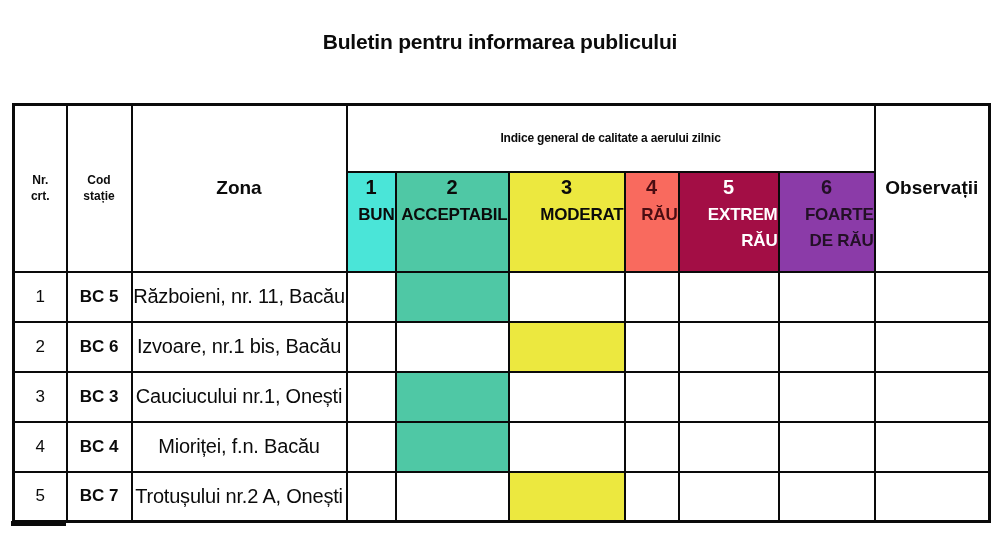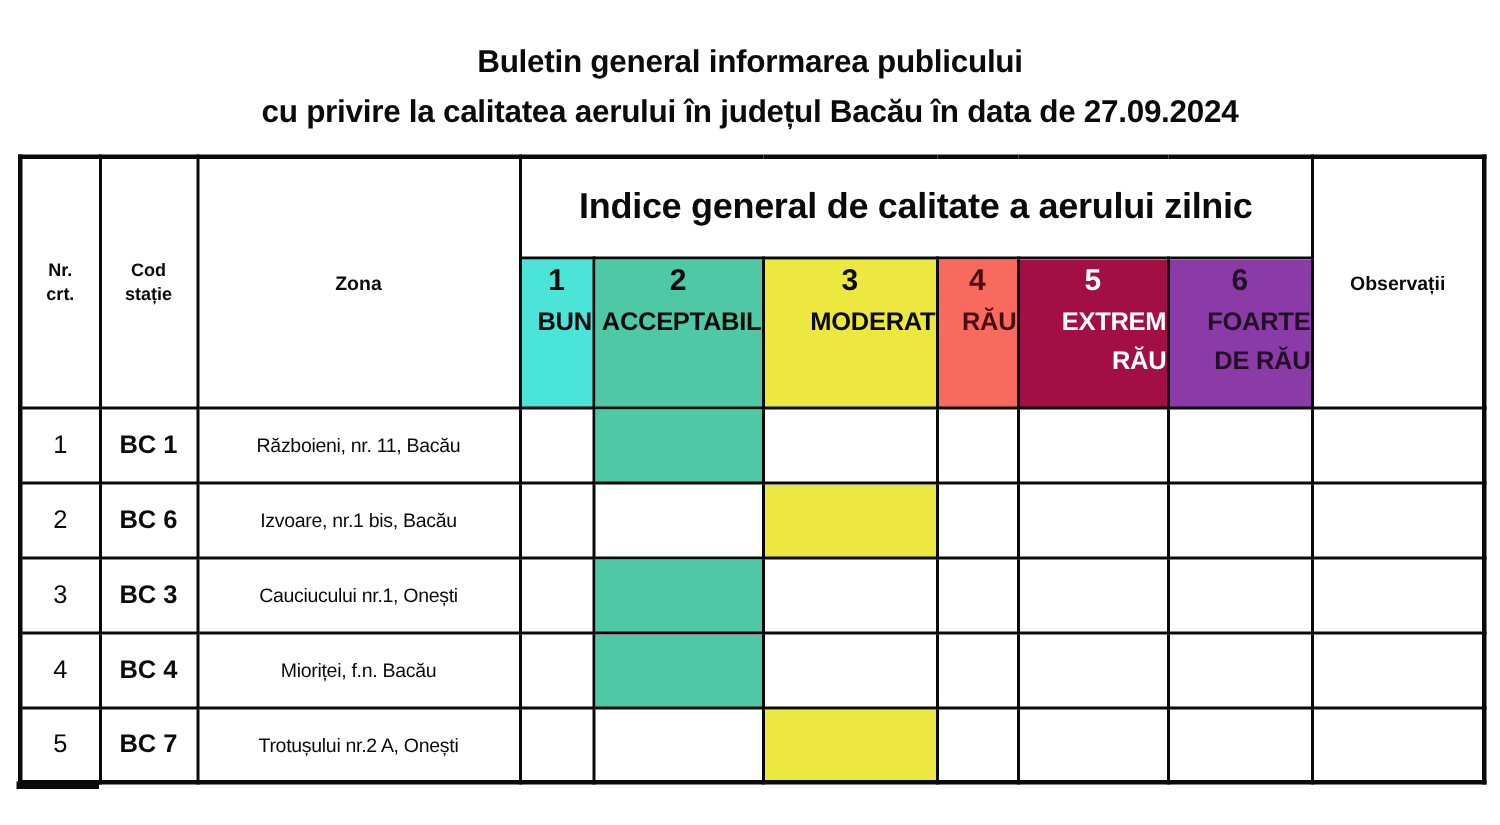--- a/index.html
+++ b/index.html
@@ -46,25 +46,25 @@
   tr.hrow-a { height: 67px; }
   tr.hrow-b { height: 100px; }
   tr.brow   { height: 50px; }
   .multiline { white-space: pre-line; }
   th.small-head {
     font-size: 12px;
     font-weight: 700;
     line-height: 1.35;
   }
   th.zona-head, th.obs-head {
-    font-size: 13px;
+    font-size: 19px;
     font-weight: 700;
   }
   th.indice {
-    font-size: 24px;
+    font-size: 12px;
     font-weight: 700;
     letter-spacing: -0.2px;
   }
   th.level {
     vertical-align: top;
     padding-top: 3px;
   }
   .lv-num {
     font-size: 20px;
     font-weight: 700;
@@ -72,38 +72,37 @@
   }
   .lv-label {
     font-size: 17px;
     font-weight: 700;
     line-height: 1.55;
     letter-spacing: -0.2px;
     text-align: right;
   }
   td.nr-cell   { font-size: 17px; font-weight: 400; }
   td.cod-cell  { font-size: 17px; font-weight: 700; }
-  td.zona-cell { font-size: 13px; font-weight: 400; letter-spacing: -0.2px; margin-top: 48px; }
+  td.zona-cell { font-size: 20px; font-weight: 400; letter-spacing: -0.2px; margin-top: 48px; }
   .corner-mark {
     position: absolute;
     left: 11px;
     top: 521px;
     width: 55px;
     height: 5px;
     background: #0a0a0a;
   }
 </style>
 </head>
 <body>
 
 <div class="page">
 
   <div class="title">
-    <div>Buletin general informarea publicului</div>
-    <div>cu privire la calitatea aerului în județul Bacău în data de 27.09.2024</div>
+    <div>Buletin pentru informarea publicului</div>
   </div>
 
   <table class="aq-table">
     <colgroup>
       <col style="width:53px">
         <col style="width:65px">
         <col style="width:215px">
       <col style="width:49px">
         <col style="width:113px">
         <col style="width:116px">
@@ -148,21 +147,21 @@
       </th>
       <th class="level" style="background: rgb(139, 59, 168); color: rgb(35, 16, 38);">
         <div class="lv-num">6</div>
         <div class="lv-label multiline">FOARTE
 DE RĂU</div>
       </th>
     </tr>
 
     <tr class="brow">
       <td class="nr-cell">1</td>
-      <td class="cod-cell">BC 1</td>
+      <td class="cod-cell">BC 5</td>
       <td class="zona-cell">Războieni, nr. 11, Bacău</td>
       <td></td>
       <td style="background: rgb(79, 200, 165);"></td>
       <td></td>
       <td></td>
       <td></td>
       <td></td>
       <td></td>
     </tr>
 

